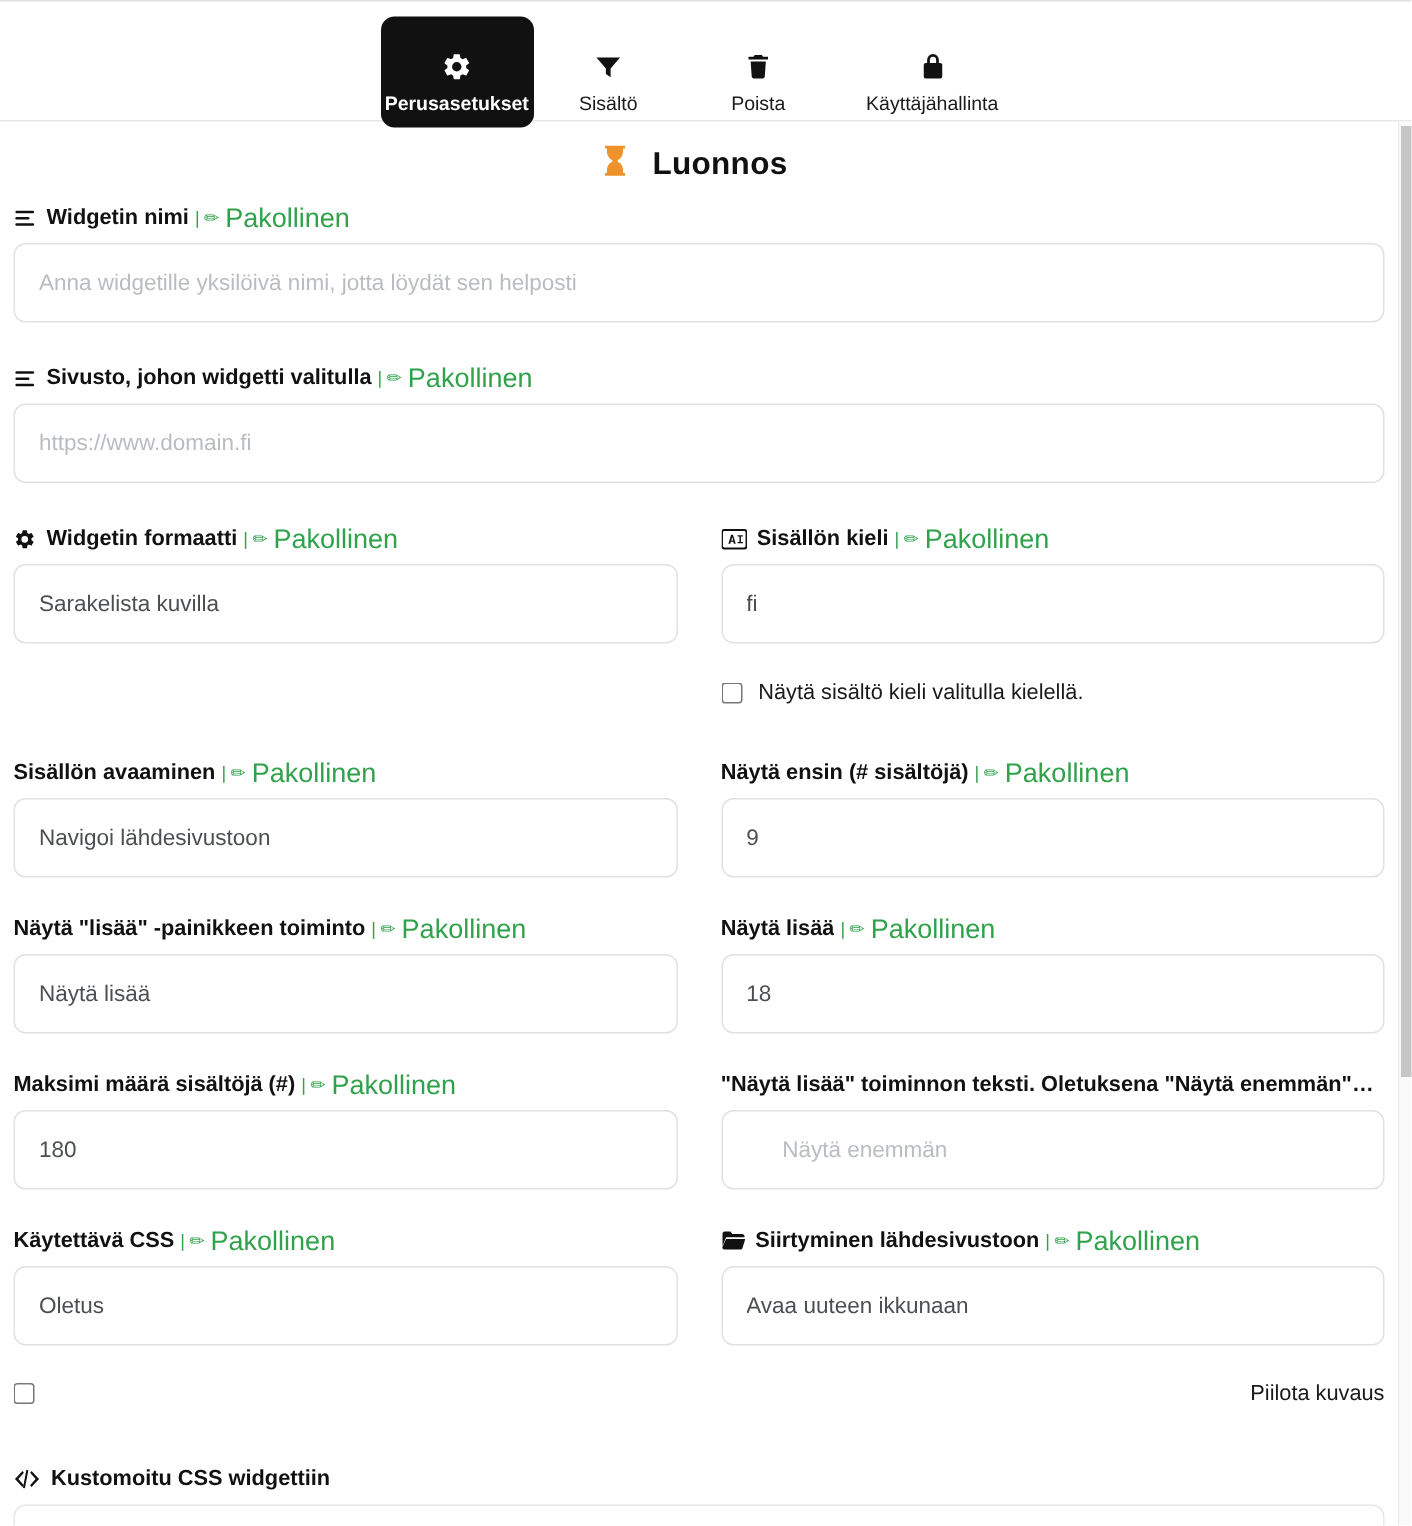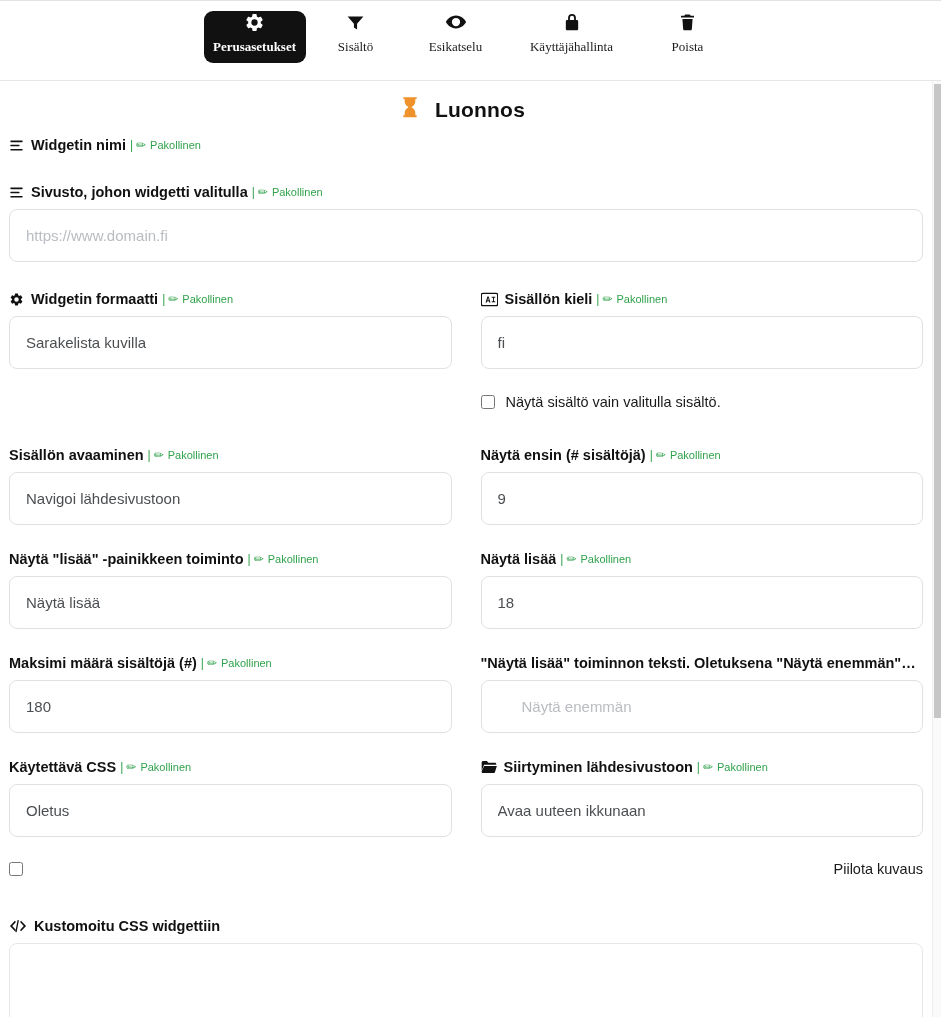--- a/index.html
+++ b/index.html
@@ -21,29 +21,28 @@
   }
   .tabs {
     display: flex;
     align-items: flex-start;
     justify-content: center;
     gap: 0px;
     padding-top: 10px;
   }
   .tab {
     width: 100px;
-    padding: 0 4px 10px 4px;
+    padding: 22px 4px 10px 4px;
     display: flex;
     flex-direction: column;
     align-items: center;
     gap: 7px;
     border-radius: 9px;
     cursor: pointer;
     color: #1a1a1a;
-    font-family: Liberation Serif, serif;
   }
   .tab.active { background: #111111; color: #ffffff; width: 102px; }
   .tab .ticon { height: 22px; display: flex; align-items: center; justify-content: center; }
   .tab .tlabel { font-size: 13px; line-height: 1; white-space: nowrap; }
   .tab.active .tlabel { font-weight: 700; }
 
   
   .status-title {
     position: absolute; top: 96px; left: 0; width: 925px;
     display: flex; align-items: center; justify-content: center; gap: 15px;
@@ -67,21 +66,21 @@
     display: flex; align-items: center;
     font-size: 14.5px; font-weight: 700; color: #111;
     white-space: nowrap; overflow: hidden; text-overflow: ellipsis;
     margin-bottom: 7px; height: 20px;
   }
   .lbl .licon { display: inline-flex; align-items: center; margin-right: 7px; flex: 0 0 auto; }
   .lbl .ltext { flex: 0 1 auto; overflow: hidden; text-overflow: ellipsis; }
   .req { color: #31a24c; font-weight: 400; flex: 0 0 auto; display: inline-flex; align-items: center; }
   .req .sep { margin: 0 3px 0 4px; font-size: 12px; }
   .req .pen { margin-right: 4px; font-size: 12px; }
-  .req .rtext { font-size: 11px; }
+  .req .rtext { font-size: 18px; }
   .lbl.truncated { display: block; line-height: 20px; }
 
   .inp {
     width: 100%; height: 53px;
     border: 1px solid #dfe1e4; border-radius: 8px;
     background: #fff;
     font-family: "Liberation Sans", sans-serif;
     font-size: 15px; color: #4c4f52;
     padding: 0 16px;
     outline: none;
@@ -125,46 +124,37 @@
 
     <div class="tab">
       <span class="ticon">
         <svg width="21" height="21" viewBox="0 0 24 24" fill="#111111">
           <path d="M3 5h18l-7.2 8.4V20l-3.6-2.4v-4.2z"></path>
         </svg>
       </span>
       <span class="tlabel">Sisältö</span>
     </div>
 
+
     <div class="tab">
       <span class="ticon">
-        <svg width="22" height="22" viewBox="0 0 24 24" fill="#111111">
-          <path d="M12 5C6.5 5 2.3 9.1 1 12c1.3 2.9 5.5 7 11 7s9.7-4.1 11-7c-1.3-2.9-5.5-7-11-7zm0 11.5A4.5 4.5 0 1 1 12 7.5a4.5 4.5 0 0 1 0 9z"></path>
-          <circle cx="12" cy="12" r="2.3" fill="#ffffff"></circle>
-        </svg>
-      </span>
-      <span class="tlabel">Esikatselu</span>
+        <svg width="19" height="21" viewBox="0 0 24 24" fill="#111111">
+          <path d="M9 2h6l1 1.6h4.2v2.2H3.8V3.6H8L9 2zM5.6 7.6h12.8l-.9 12.6c-.06.9-.8 1.6-1.7 1.6H8.2c-.9 0-1.64-.7-1.7-1.6L5.6 7.6z"></path>
+        </svg>
+      </span>
+      <span class="tlabel">Poista</span>
     </div>
 
     <div class="tab" style="width:132px;">
       <span class="ticon">
         <svg width="20" height="21" viewBox="0 0 24 24" fill="#111111">
           <path d="M12 1.8a4.7 4.7 0 0 0-4.7 4.7V9H6.2c-.9 0-1.6.7-1.6 1.6v9.2c0 .9.7 1.6 1.6 1.6h11.6c.9 0 1.6-.7 1.6-1.6v-9.2c0-.9-.7-1.6-1.6-1.6h-1.1V6.5A4.7 4.7 0 0 0 12 1.8zm0 2.2a2.5 2.5 0 0 1 2.5 2.5V9h-5V6.5A2.5 2.5 0 0 1 12 4z"></path>
         </svg>
       </span>
       <span class="tlabel">Käyttäjähallinta</span>
-    </div>
-
-    <div class="tab">
-      <span class="ticon">
-        <svg width="19" height="21" viewBox="0 0 24 24" fill="#111111">
-          <path d="M9 2h6l1 1.6h4.2v2.2H3.8V3.6H8L9 2zM5.6 7.6h12.8l-.9 12.6c-.06.9-.8 1.6-1.7 1.6H8.2c-.9 0-1.64-.7-1.7-1.6L5.6 7.6z"></path>
-        </svg>
-      </span>
-      <span class="tlabel">Poista</span>
     </div>
 
   </div>
 </div>
 
 <div class="status-title">
   <span class="hourglass">
     <svg width="20" height="24" viewBox="0 0 24 28" fill="#f0922b">
       <path d="M4 1h16v2.2h-1.6v2.6c0 2.9-1.7 5.5-4.3 6.7v1c2.6 1.2 4.3 3.8 4.3 6.7v2.6H20V25H4v-2.2h1.6v-2.6c0-2.9 1.7-5.5 4.3-6.7v-1c-2.6-1.2-4.3-3.8-4.3-6.7V3.2H4V1z" fill="#f0922b"></path>
     </svg>
@@ -183,20 +173,21 @@
             <rect x="2" y="17.4" width="20" height="2.6" rx="1.3"></rect>
           </svg>
       </span>
       <span class="ltext">Widgetin nimi</span>
       <span class="req">
         <span class="sep">|</span>
         <span class="pen">✏</span>
         <span class="rtext">Pakollinen</span>
       </span>
     </div>
+    <input class="inp" type="text" placeholder="Anna widgetille yksilöivä nimi, jotta löydät sen helposti" value="" style="">
   </div>
 
   <div class="spacer-20"></div>
 
   <div class="fld col-full">
     <div class="lbl">
       <span class="licon">
         <svg width="15" height="15" viewBox="0 0 24 24" fill="#111">
             <rect x="2" y="4" width="20" height="2.6" rx="1.3"></rect>
             <rect x="2" y="10.7" width="15" height="2.6" rx="1.3"></rect>
@@ -246,21 +237,21 @@
         <span class="req">
           <span class="sep">|</span>
           <span class="pen">✏</span>
           <span class="rtext">Pakollinen</span>
         </span>
       </div>
       <input class="inp" type="text" value="fi" style="">
 
       <div class="chkrow" style="margin-top:18px;">
         <input type="checkbox" style="">
-        <span class="clabel">Näytä sisältö vain valitulla sisältö.</span>
+        <span class="clabel">Näytä sisältö kieli valitulla kielellä.</span>
       </div>
     </div>
   </div>
 
   <div class="spacer-20" style="height:28px;"></div>
 
   <div class="row">
     <div class="col">
       <div class="lbl">
         <span class="ltext">Sisällön avaaminen</span>

